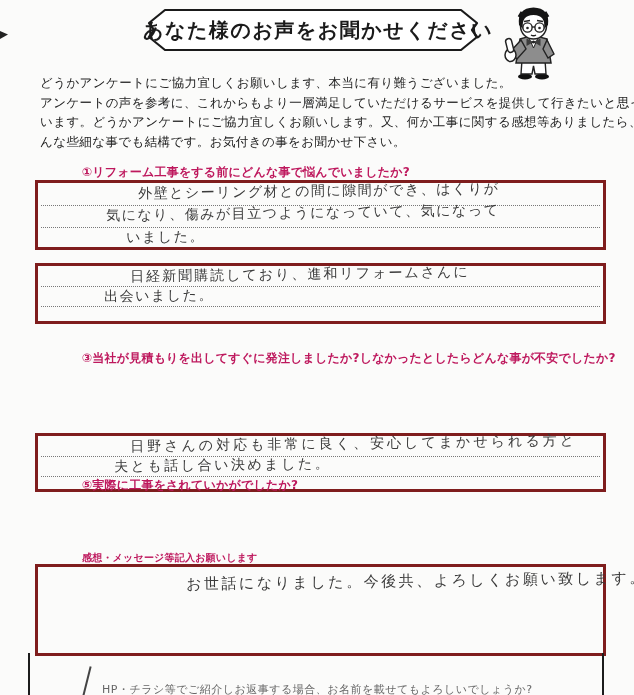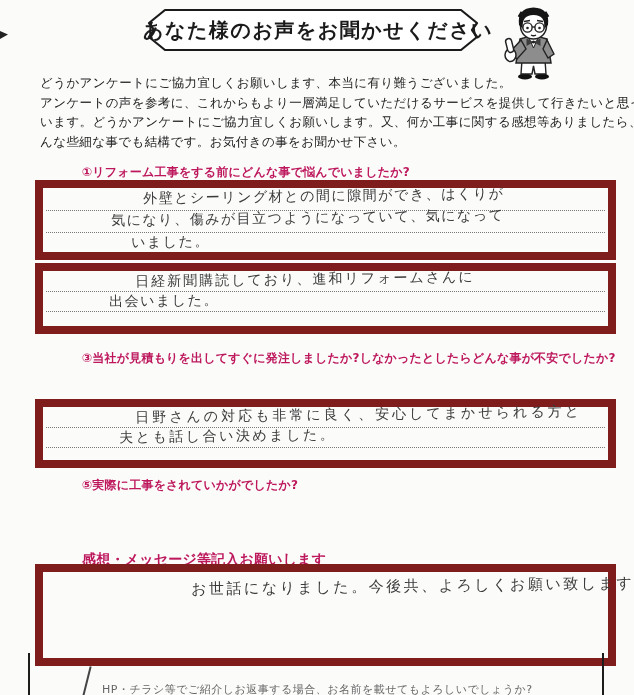--- a/index.html
+++ b/index.html
@@ -21,23 +21,23 @@
   .intro{
     position:absolute; left:40px; top:73px; width:585px;
     font-size:12.5px; line-height:19.5px; letter-spacing:0.4px; color:#222;
   }
   .intro div{white-space:nowrap;}
   
   .q-label{
     position:absolute; left:38px; font-size:12px; font-weight:bold;
     letter-spacing:0.2px; white-space:nowrap; color:#be185d;margin-left:44px;
   }
-  .q-label.small{font-size:14px;}
+  .q-label.small{font-size:10px;}
   
-  .abox{position:absolute; left:35px; width:565px; border:8px solid #7f1d1d;}
+  .abox{position:absolute; left:35px; width:565px; border:3px solid #7f1d1d;}
   .rule{position:absolute; left:3px; right:3px; height:0; border-top:1px dotted #787878;}
   .hw{
     position:absolute; font-size:14px; color:#3b3b3b; letter-spacing:1.5px;
     white-space:nowrap; transform:rotate(-0.8deg); transform-origin:left top;
   }
   
   .fbox{
     position:absolute; left:28px; top:653px; width:572px; height:60px;
     border-left:2px solid #1c1c1c; border-right:2px solid #1c1c1c;
   }
@@ -125,21 +125,21 @@
 
   <div class="abox" style="top:263px;height:55px">
     <div class="rule" style="top:20px"></div>
     <div class="rule" style="top:40px"></div>
     <div class="hw" style="left:92px;top:2px;letter-spacing:2px">日経新聞購読しており、進和リフォームさんに</div>
     <div class="hw" style="left:66px;top:22px">出会いました。</div>
   </div>
 
   <div class="q-label" style="top:350px">③当社が見積もりを出してすぐに発注しましたか?しなかったとしたらどんな事が不安でしたか?</div>
 
-  <div class="abox" style="top:399px;height:53px">
+  <div class="abox" style="top:433px;height:53px">
     <div class="rule" style="top:20px"></div>
     <div class="rule" style="top:40px"></div>
     <div class="hw" style="left:92px;top:2px;letter-spacing:3px">日野さんの対応も非常に良く、安心してまかせられる方と</div>
     <div class="hw" style="left:76px;top:22px;letter-spacing:2.5px">夫とも話し合い決めました。</div>
   </div>
 
   <div class="q-label" style="top:477px">⑤実際に工事をされていかがでしたか?</div>
 
   <div class="q-label small" style="top:551px">感想・メッセージ等記入お願いします</div>
   <div class="abox" style="top:564px;height:86px">

